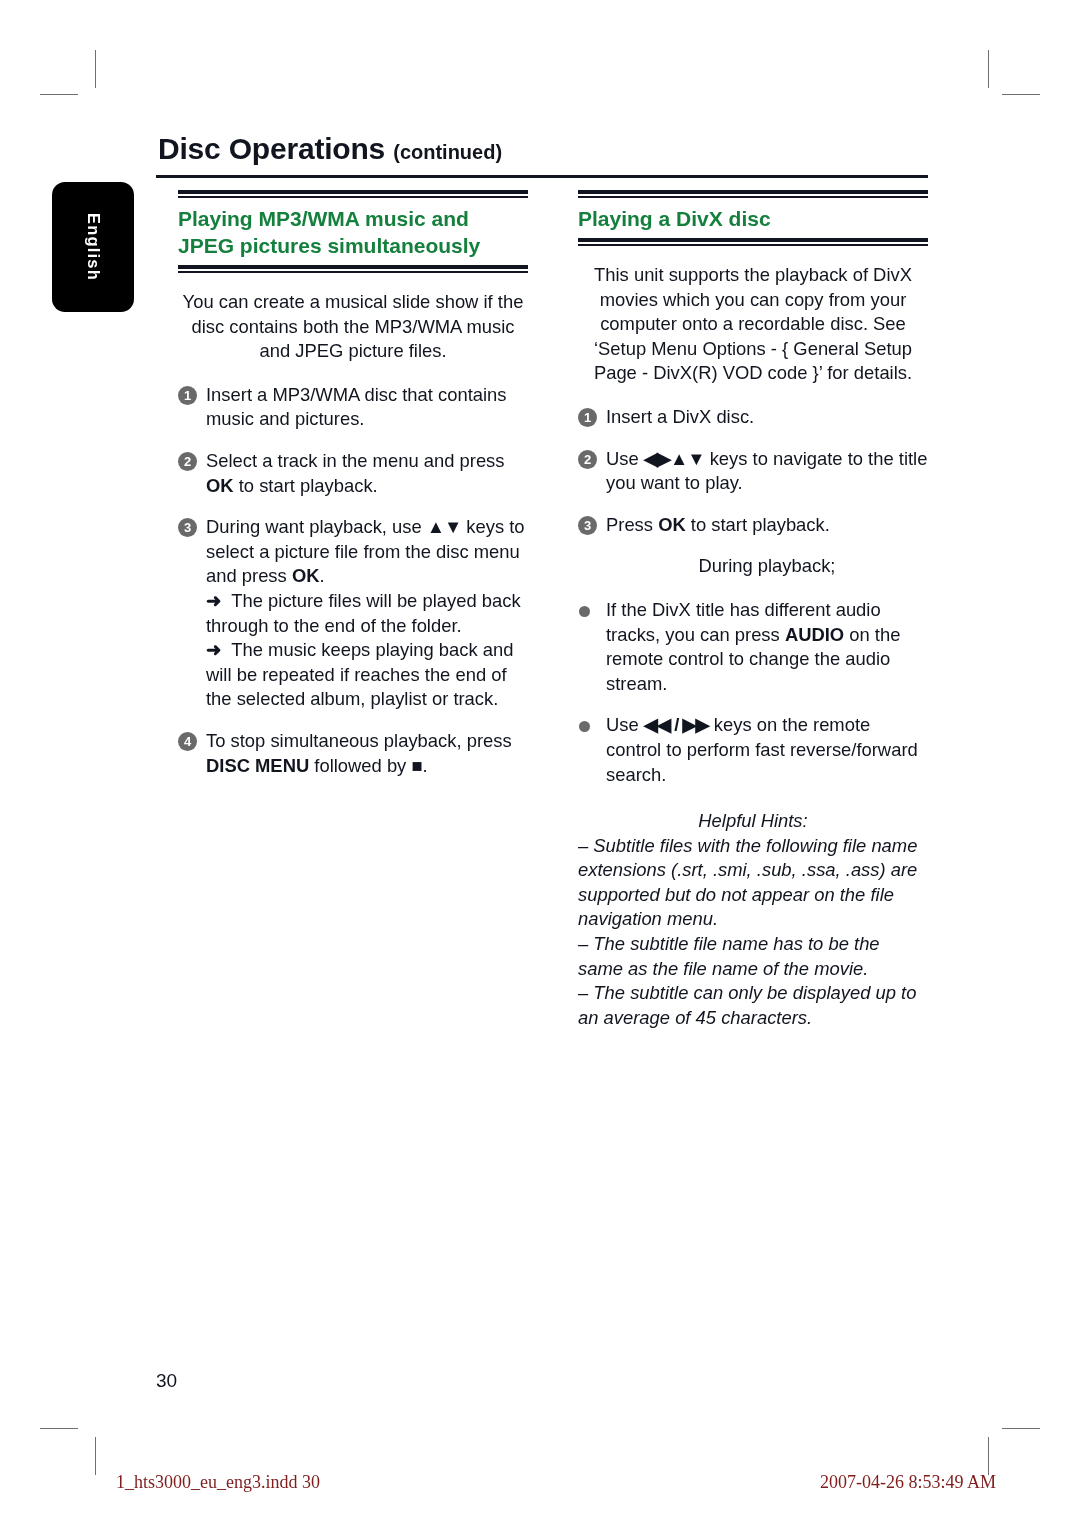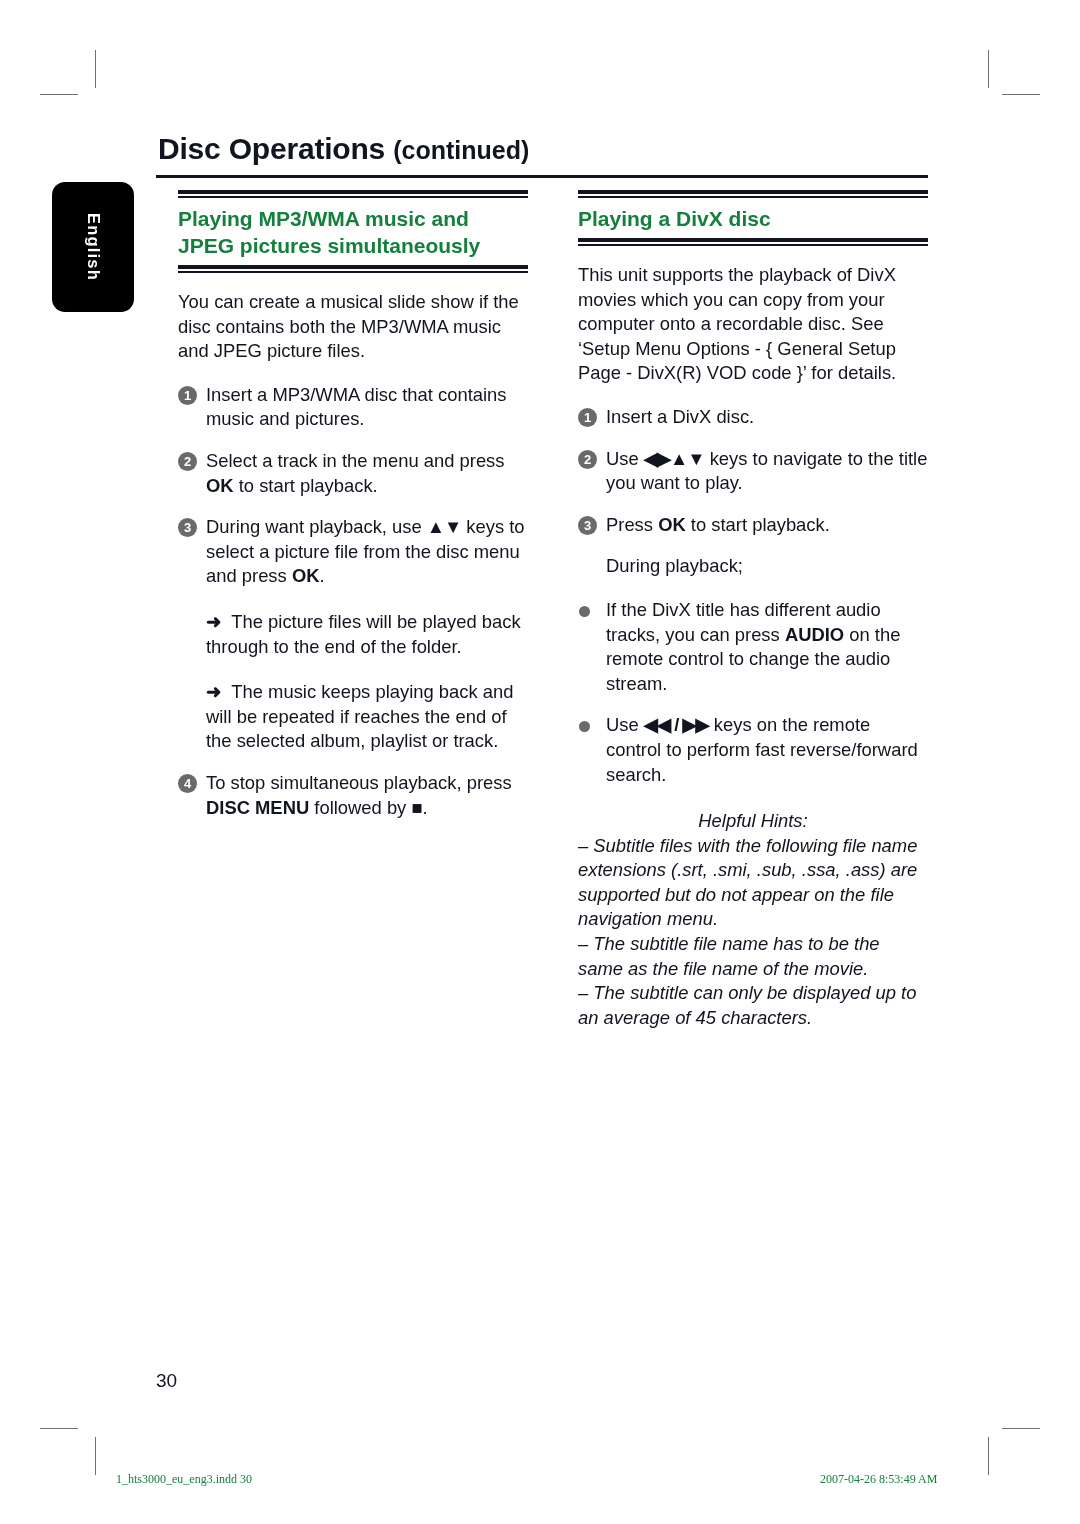--- a/index.html
+++ b/index.html
@@ -60,21 +60,21 @@
     position: absolute;
     left: 158px;
     top: 132px;
     font-size: 30px;
     font-weight: bold;
     letter-spacing: -0.2px;
     color: #11151f;
     white-space: nowrap;
   }
   .page-title .cont {
-    font-size: 25px;
+    font-size: 20px;
     font-weight: bold;
     letter-spacing: 0;
     margin-top: 16px;
   }
   .title-rule {
     position: absolute;
     left: 156px;
     top: 175px;
     width: 772px;
     height: 3px;
@@ -103,20 +103,21 @@
     font-weight: bold;
     line-height: 27px;
     padding: 7px 0 6px 0;
     color: #15803d;
   }
 
   .body-text { margin-top: 17px; }
 
   p.para {
     margin: 0 0 19px 0;
+    text-align: center;
   }
   p.para:last-child { margin-bottom: 0; }
 
   
   .item {
     position: relative;
     padding-left: 28px;
     margin-bottom: 17px;
   }
   .marker {
@@ -140,21 +141,20 @@
     width: 11px;
     height: 11px;
     border-radius: 50%;
     background: #6a6a6a;
   }
   .item.bullet { padding-left: 28px; }
 
   .sub {
     display: block;
     text-indent: 0;
-    margin-top: 21px;
   }
   .arrow { font-weight: bold; }
 
   b, strong { font-weight: bold; }
 
   .glyph { font-weight: bold; letter-spacing: -1px; }
 
   .plain { margin-bottom: 17px; }
 
   
@@ -174,22 +174,22 @@
     top: 1370px;
     font-size: 19px;
     color: #11151f;
   }
 
   
   .footer {
     position: absolute;
     top: 1472px;
     font-family: "Liberation Serif", serif;
-    font-size: 12px;
-    color: #15803d;
+    font-size: 18px;
+    color: #7f1d1d;
     white-space: nowrap;
   }
   .footer-left  { left: 116px; }
   .footer-right { left: 820px; }
 </style>
 </head>
 <body>
 
 <div class="crop h cm-tl-h"></div>
 <div class="crop v cm-tl-v"></div>

